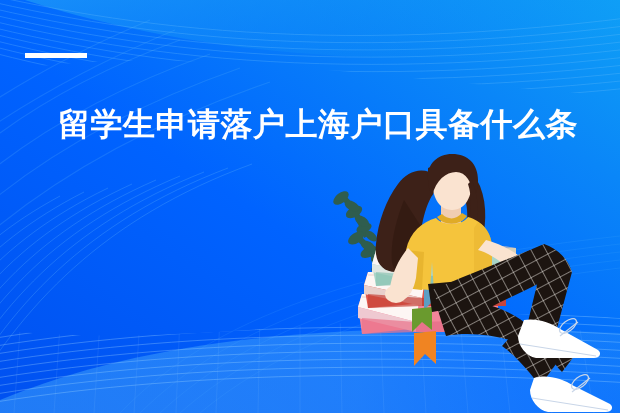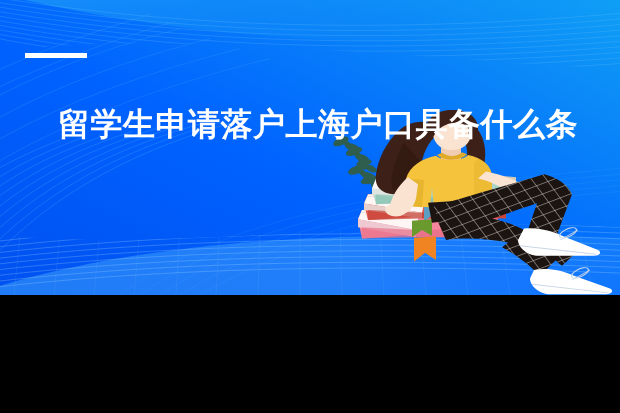--- a/index.html
+++ b/index.html
@@ -7,21 +7,21 @@
     margin: 0;
     padding: 0;
     background: #000;
   }
   body {
     font-family: "Liberation Sans", "DejaVu Sans", sans-serif;
   }
   #banner {
     position: relative;
     width: 620px;
-    height: 295px;
+    height: 413px;
     overflow: hidden;
     background: #0063ff;
   }
   .layer {
     position: absolute;
     inset: 0;
     width: 100%;
     height: 100%;
   }
   #bg-svg, #illus-svg {

